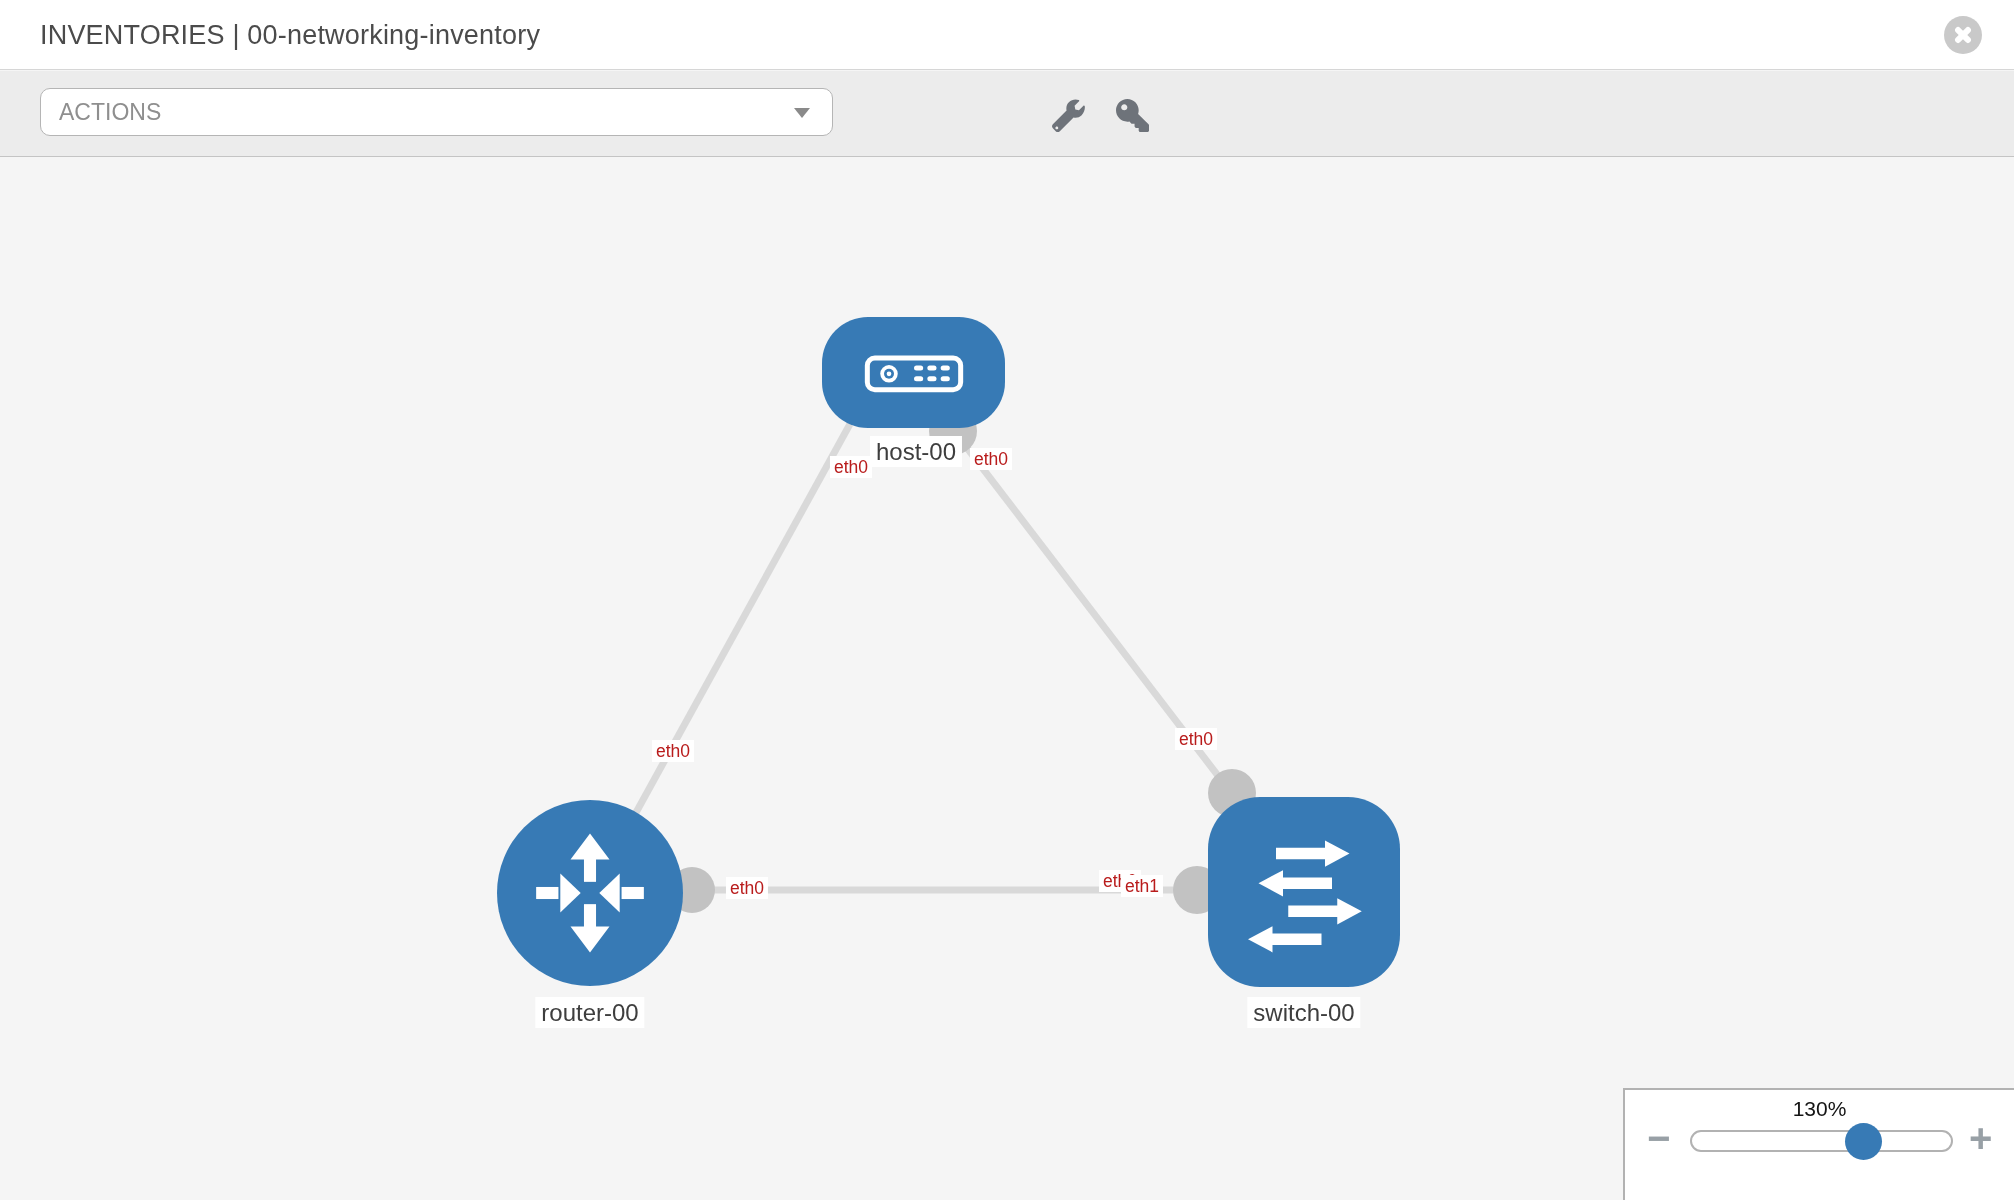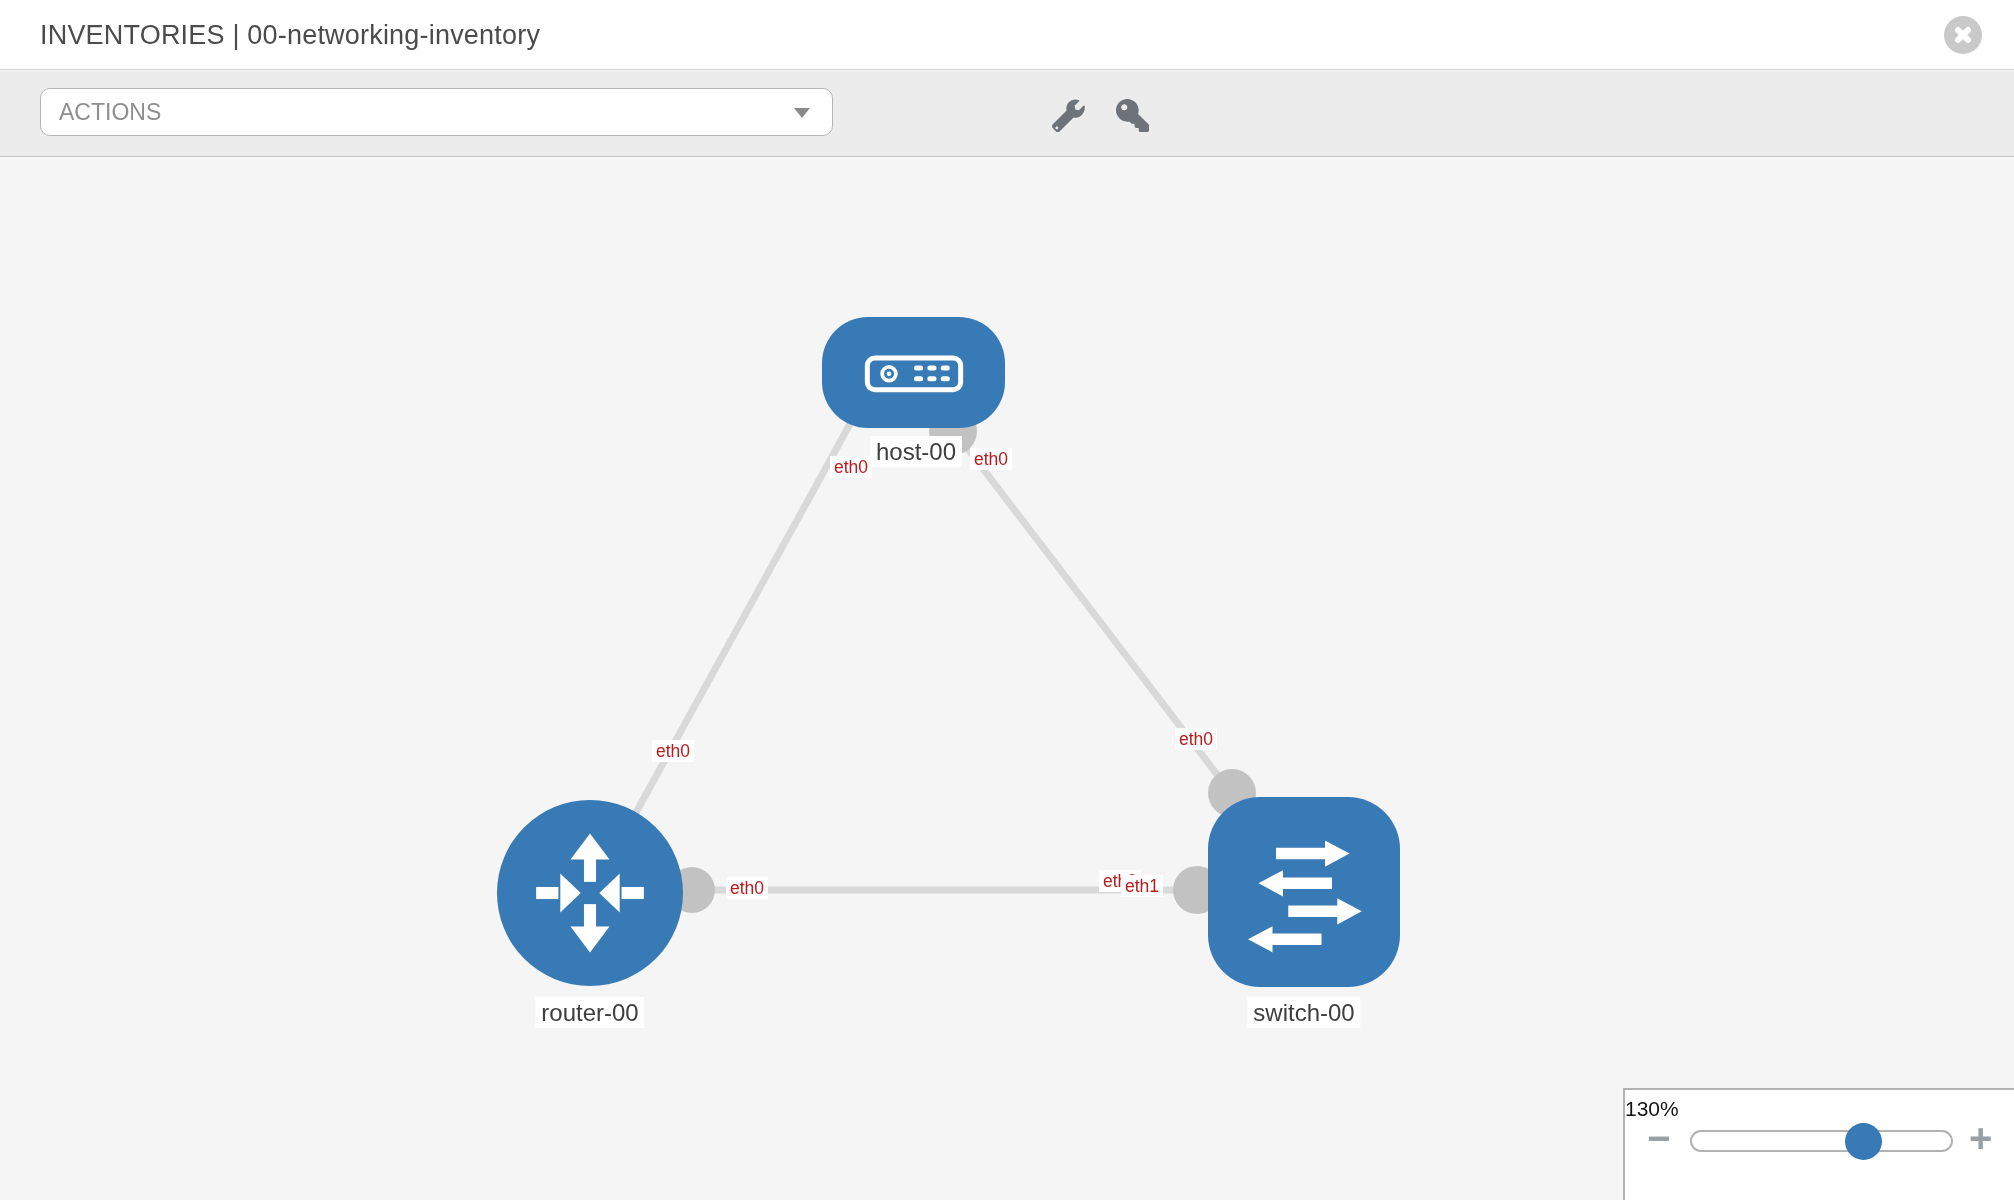--- a/index.html
+++ b/index.html
@@ -49,21 +49,21 @@
   .if-e1{left:851px;top:456px}
   .if-e2{left:991px;top:448px}
   .if-e3{left:673px;top:740px}
   .if-e4{left:1196px;top:728px}
   .if-e5{left:747px;top:877px}
   .if-e6{left:1099px;top:870px}
   .if-e7{left:1121px;top:875px}
 
   
   .zoom-panel{position:absolute;left:1623px;top:1088px;width:391px;height:112px;background:#fff;border-top:2px solid #b2b2b2;border-left:2px solid #b2b2b2;z-index:7}
-  .zoom-value{margin-top:7px;text-align:left;font-size:21px;color:#141414}
+  .zoom-value{margin-top:7px;text-align:center;font-size:21px;color:#141414}
   .zoom-minus,.zoom-plus{position:absolute;font-size:40px;font-weight:bold;color:#98a0a6;line-height:36px;cursor:pointer;user-select:none}
   .zoom-minus{left:22px;top:30px}
   .zoom-plus{left:344px;top:30px}
   .zoom-track{position:absolute;left:65px;top:40px;width:263px;height:22px;background:#fff;border:2px solid #b2b2b2;border-radius:13px;cursor:pointer}
   .zoom-handle{position:absolute;left:153px;top:-9px;width:37px;height:37px;border-radius:50%;background:var(--node_blue);cursor:grab}
 </style>
 </head>
 <body>
 
 <div class="header">

